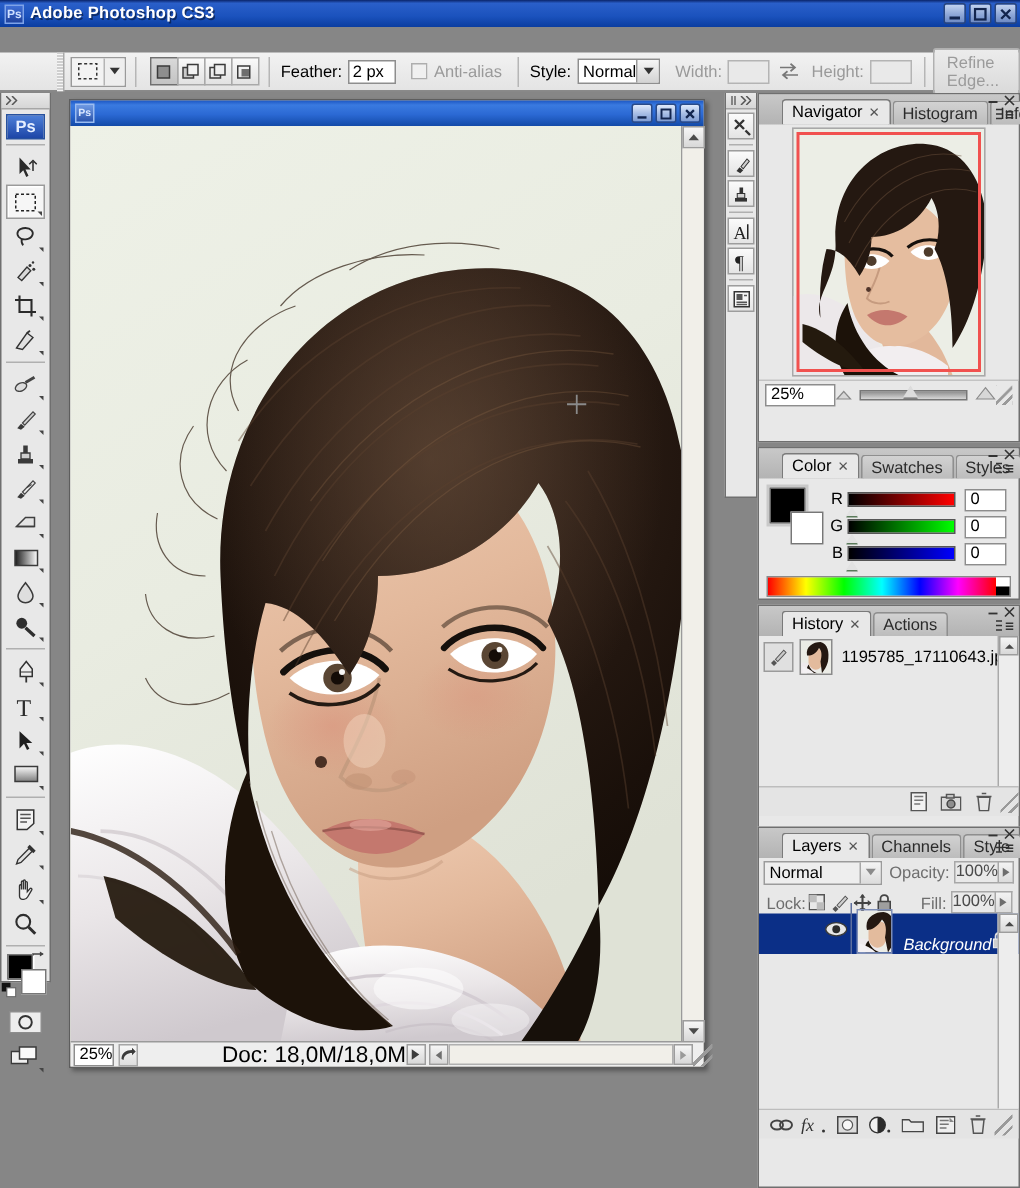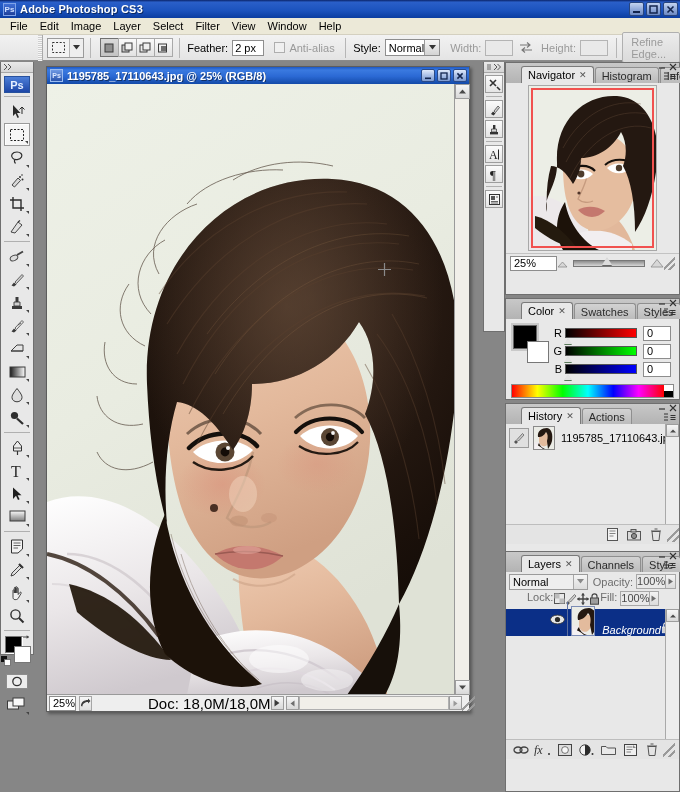--- a/index.html
+++ b/index.html
@@ -405,21 +405,21 @@
     display:flex;align-items:center;justify-content:center; }
   .lay-lbl { font-size:11px; color:#6e6e6e; margin-left:5px; }
   .lay-num {
     width:30px;height:15px;border:1px solid #a8a8a8;background:#e9e9e9;
     font-size:11px; text-align:right; padding-right:2px; line-height:13px;
     color:#4a4a4a; box-sizing:border-box; margin-left:3px;
   }
   .lay-stepper { width:11px;height:15px;border:1px solid #a8a8a8;border-left:none;
     background:linear-gradient(to bottom,#f3f3f3,#dcdcdc); box-sizing:border-box;
     display:flex;align-items:center;justify-content:center; }
-  .lock-row { height:18px; display:flex; align-items:flex-start; padding:0 20px; box-sizing:border-box; }
+  .lock-row { height:18px; display:flex; align-items:flex-end; padding:0 4px; box-sizing:border-box; }
   .lock-ico { width:15px;height:15px;display:flex;align-items:center;justify-content:center; }
   .layers-list { background:#e8e8e8; position:relative; height:130px; }
   .layer-row {
     display:flex; align-items:flex-end; height:27px;
     background:#0b2f87;
     padding-left:43px;
   }
   .eye-cell { width:22px;height:34px;display:flex;align-items:center;justify-content:center;
               border-right:1px solid #5d6f9e; }
   .layer-thumb { width:30px;height:30px;border:1px solid #7c8cb5;margin-left:3px;
@@ -460,31 +460,20 @@
           </svg>
       </div>
       <div class="win-btn">
         <svg width="9" height="9">
             <path d="M1.5 1.5 L7.5 7.5 M7.5 1.5 L1.5 7.5" stroke="#13254e" stroke-width="1.6"></path>
           </svg>
       </div>
     </div>
   </div>
 
-  <div class="menubar">
-    <div class="menu-item">File</div>
-    <div class="menu-item">Edit</div>
-    <div class="menu-item">Image</div>
-    <div class="menu-item">Layer</div>
-    <div class="menu-item">Select</div>
-    <div class="menu-item">Filter</div>
-    <div class="menu-item">View</div>
-    <div class="menu-item">Window</div>
-    <div class="menu-item">Help</div>
-  </div>
 
   <div class="optionsbar">
     <div class="opt-grip"></div>
 
     <div class="tool-preset">
       <div class="tp-icon">
         <svg width="15" height="13">
             <rect x="1.5" y="1.5" width="12" height="10" fill="none" stroke="#333" stroke-width="1" stroke-dasharray="2,1.6"></rect>
           </svg>
       </div>
@@ -843,21 +832,20 @@
           </svg>
       <span class="tri"></span>
     </div>
       </div>
   </div>
 
   <div class="docwin">
 
     <div class="doc-title">
       <div class="doc-ps">Ps</div>
-      <span class="doc-title-text">1195785_17110643.jpg @ 25% (RGB/8)</span>
       <div class="doc-btns">
         <div class="doc-btn">
           <svg width="8" height="8">
               <rect x="1" y="5.5" width="6" height="1.6" fill="#12254f"></rect>
             </svg>
         </div>
         <div class="doc-btn">
           <svg width="8" height="8">
               <rect x="1" y="1" width="6" height="6" fill="none" stroke="#12254f" stroke-width="1.3"></rect>
             </svg>

